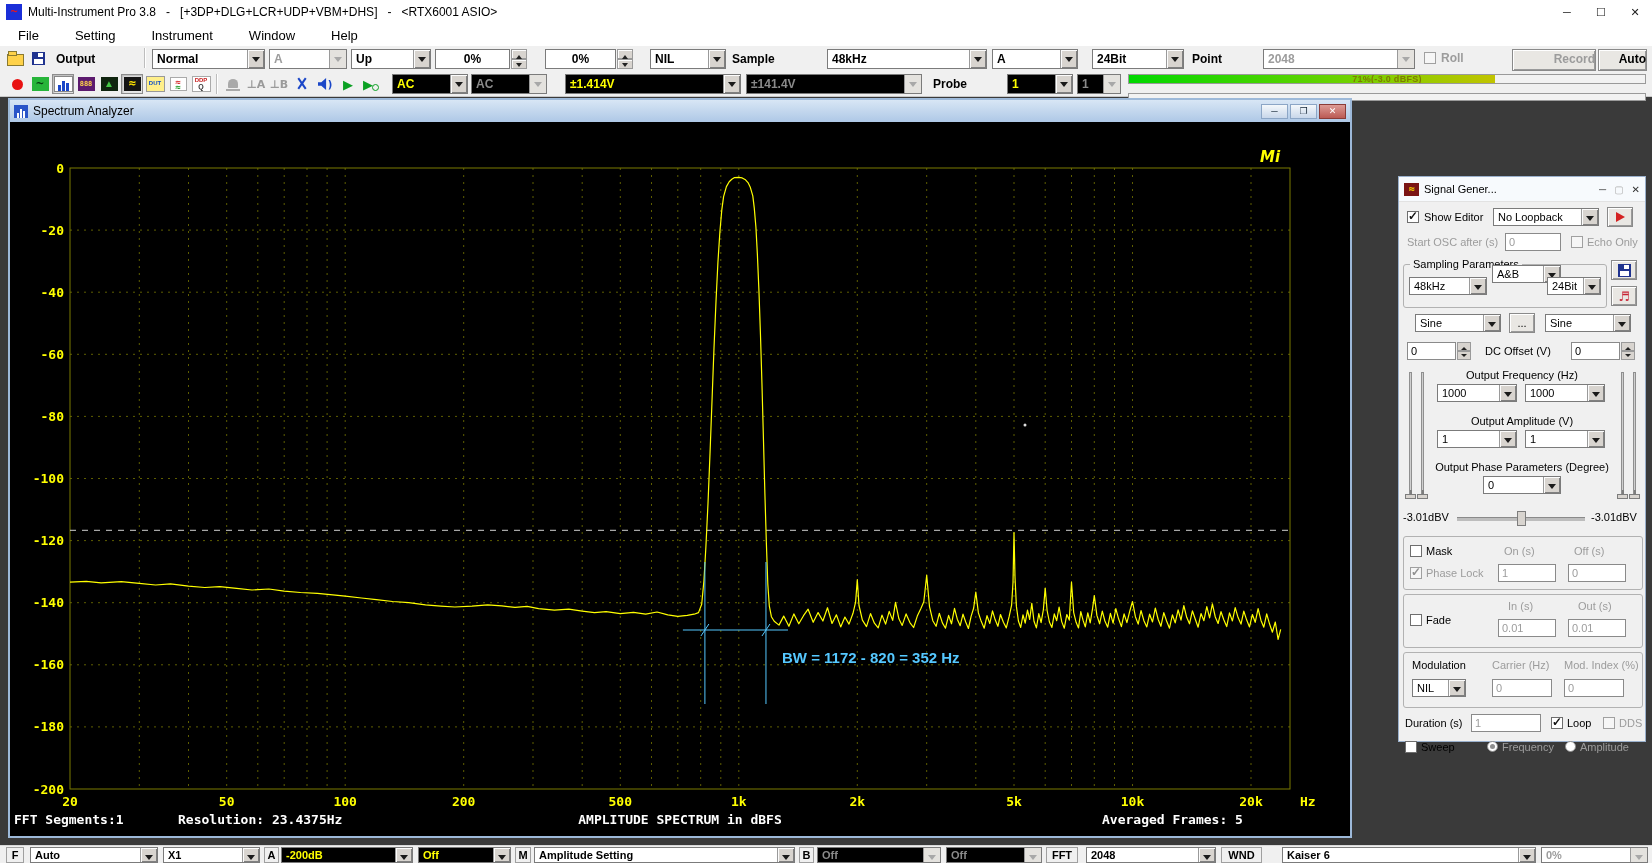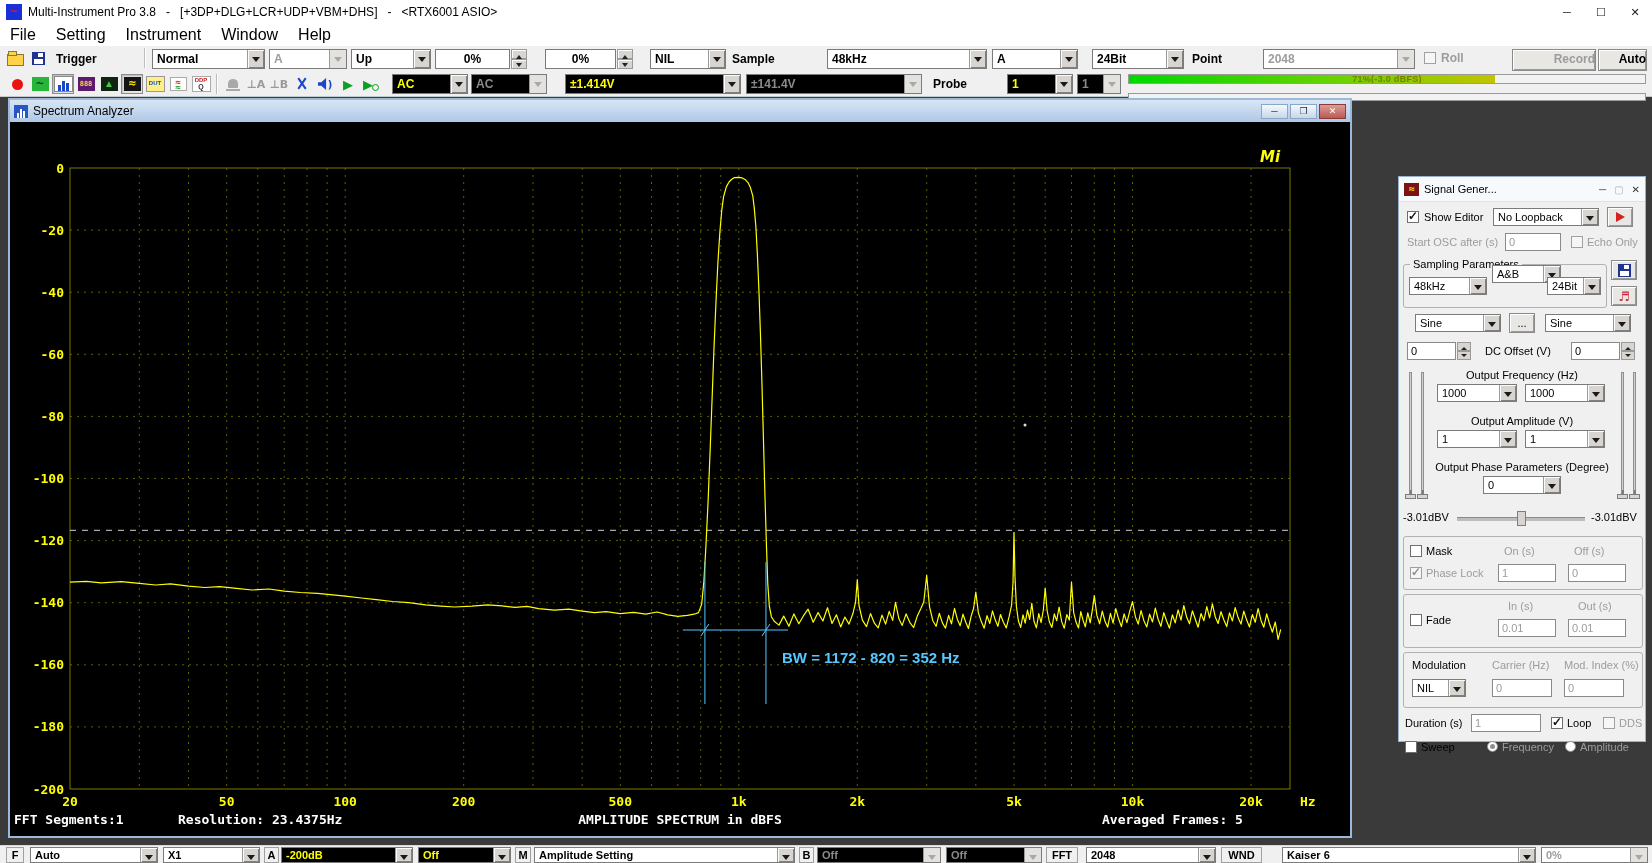--- a/index.html
+++ b/index.html
@@ -5,21 +5,21 @@
   html,body{margin:0;padding:0}
   body{width:1652px;height:863px;position:relative;overflow:hidden;background:#3a3a3a;
        font-family:"Liberation Sans",sans-serif;font-size:12px;color:#000;}
   
   .titlebar{position:absolute;left:0;top:0;width:100%;height:24px;background:#fff;display:flex;align-items:center}
   .appicon{width:16px;height:16px;margin:0 6px 0 6px;background:#1b2fd8;color:#e81919;font:bold 12px/14px "DejaVu Sans Mono",monospace;text-align:center}
   .titletext{font-size:12px;white-space:pre}
   .wincontrols{margin-left:auto;display:flex}
   .wbtn{width:34px;height:24px;text-align:center;line-height:24px;font-size:11px;color:#222}
   .menubar{position:absolute;left:0;top:24px;width:100%;height:22px;background:#fff;display:flex;align-items:center;border-bottom:1px solid #ececec}
-  .menuitem{padding:0 10px;font-size:16px}
+  .menuitem{padding:0 18px;font-size:13px}
   
   .tbrow{position:absolute;left:0;width:100%;background:#f0f0f0}
   .tb1{top:46px;height:26px;border-bottom:1px solid #dcdcdc}
   .tb2{top:72px;height:24px;border-bottom:1px solid #c9c9c9}
   .lbl{position:absolute;top:3px;height:20px;line-height:20px;font-weight:bold;white-space:nowrap}
   .combo{position:absolute;top:3px;height:20px;border:1px solid #7b7b7b;background:#fff;display:flex;box-sizing:border-box}
   .combo .ct{flex:1;padding:1px 4px;font-weight:bold;font-size:12px;white-space:nowrap;overflow:hidden;line-height:16px}
   .combo .ca{width:16px;background:#d8d4cf;border-left:1px solid #9a9a9a;position:relative;
              box-shadow:inset 1px 1px 0 #fcfcfc,inset -1px -1px 0 #808080}
   .combo .ca::after{content:"";position:absolute;left:4px;top:7px;border:4px solid transparent;border-top:5px solid #1a1a1a}
@@ -158,21 +158,21 @@
   <span class="menuitem">Help</span>
 </div>
 
 <div class="tbrow tb1">
   <span class="tbicon" style="left:4px">
       <i class="ic-folder"></i>
     </span>
   <span class="tbicon" style="left:27px">
       <i class="ic-floppy"></i>
     </span>
-  <span class="lbl" style="left:56px">Trigger</span>
+  <span class="lbl" style="left:56px">Output</span>
   <span class="vsep" style="left:144px"></span>
   <div class="combo" style="left:152px;width:113px">
     <span class="ct">Normal</span>
       <span class="ca"></span>
     </div>
   <div class="combo dis" style="left:269px;width:78px">
     <span class="ct">A</span>
       <span class="ca"></span>
     </div>
   <div class="combo" style="left:351px;width:80px">

